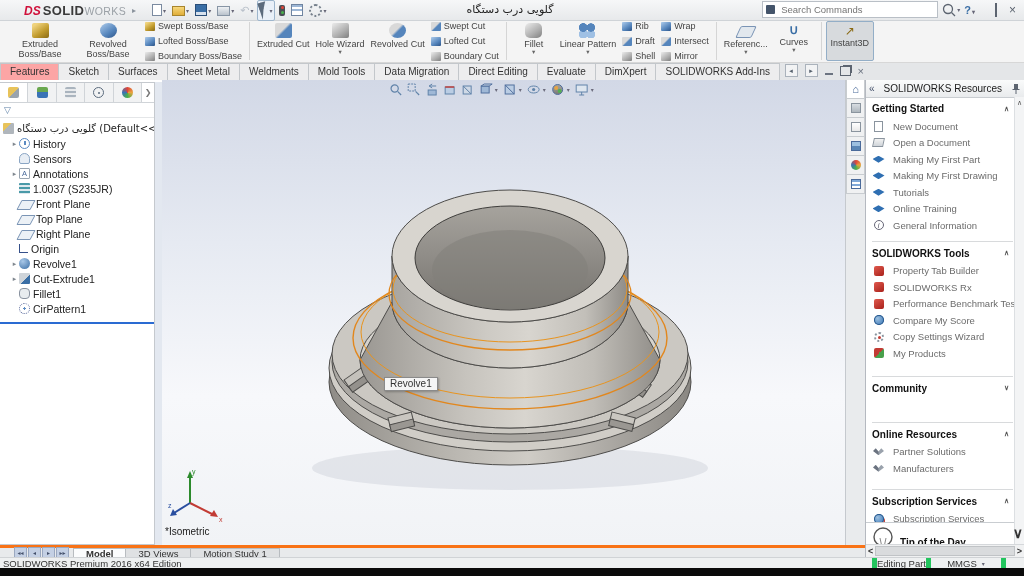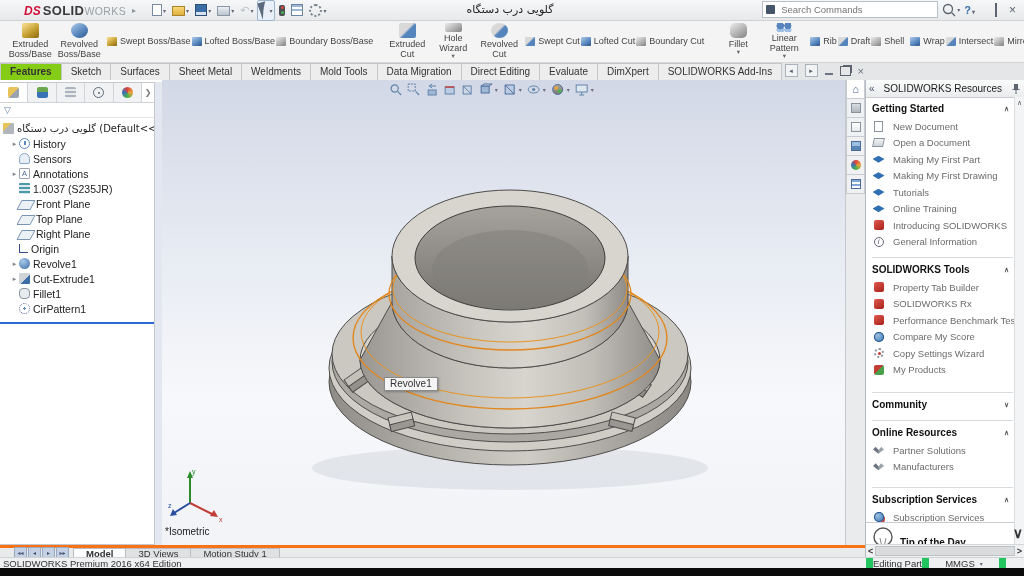--- a/index.html
+++ b/index.html
@@ -47,32 +47,32 @@
   .rgroup{display:flex;align-items:stretch;padding:1px 2px}
   .rsep{width:1px;background:#d5d5d5;margin:2px 2px}
   .rbig{display:flex;flex-direction:column;align-items:center;justify-content:flex-start;
     padding:2px 3px;min-width:40px;max-width:62px;text-align:center;border-radius:2px}
   .rbig .rlab{font-size:9px;line-height:10px;color:#444}
   .rico{width:17px;height:15px;display:block;margin-bottom:1px;border-radius:2px}
   .ig{background:linear-gradient(145deg,#efd27c 15%,#c09a2c 60%,#8a6a14)}
   .ib{background:linear-gradient(145deg,#9fc0e4 10%,#5585bc 60%,#2d5488)}
   .igr{background:linear-gradient(145deg,#e2e2e2 10%,#aeaeae 60%,#7f7f7f)}
   .igb{background:linear-gradient(135deg,#d9d9d9 45%,#5585bc 55%)}
-  .rstack{display:flex;flex-direction:row;justify-content:space-between;gap:1px;padding:0 3px}
+  .rstack{display:flex;flex-direction:column;justify-content:space-between;gap:1px;padding:0 3px}
   .rsm{display:flex;align-items:center;gap:3px;font-size:9px;color:#444;white-space:nowrap}
   .sico{width:10px;height:9px;display:inline-block;border-radius:1px}
   .rcaret{font-size:6.5px;color:#666;line-height:6px}
   .rbig.pressed{background:#d7dadd;border:1px solid #93aec7}
 
   
   .tabrow{position:absolute;top:62px;left:0;width:1024px;height:18px;background:#e4e6e8;
     display:flex;align-items:flex-end;z-index:28}
   .ctab{font-size:10px;color:#333;padding:2px 9px 3px;border:1px solid #c3c7cb;border-bottom:none;
     background:#ededee;margin-right:-1px;white-space:nowrap}
-  .ctab.active{background:#84cc16;font-weight:bold}
+  .ctab.active{background:#fca5a5;font-weight:normal}
   .docwin{position:absolute;right:160px;top:2px;display:flex;align-items:center;gap:7px;color:#6b7380}
   .dbox{width:11px;height:11px;border:1px solid #aab2bb;background:#f2f3f4;font-size:7px;
     display:flex;align-items:center;justify-content:center;color:#55606c}
 
   
   .main{position:absolute;top:80px;left:0;width:1024px;height:465px}
 
   
   .fmpanel{position:absolute;left:0;top:2px;width:155px;height:463px;background:#fff;
     border:1px solid #c5c9ce;border-left:none;box-sizing:border-box}
@@ -176,21 +176,21 @@
   .nbtn{width:11px;height:9px;background:#c4d0e4;border:1px solid #9aa8c0;color:#44506a;
     font-size:6px;display:flex;align-items:center;justify-content:center}
   .mtab{padding:0 12px;display:flex;align-items:center;border:1px solid #b8bcc0;border-bottom:none;
     background:#dfe1e3;margin-right:-1px;color:#333}
   .mtab.active{background:#fbfcfd;font-weight:bold}
 
   
   .statusbar{position:absolute;top:557px;left:0;width:1024px;height:11px;background:#eef0f1;
     border-top:1px solid #d0d3d6;display:flex;align-items:center;font-size:9.5px;color:#333;box-sizing:border-box}
   .sbleft{margin-left:3px;flex:1}
-  .sbitem{padding:0 0;border-left:7px solid #22c55e;height:100%;display:flex;align-items:center;gap:4px}
+  .sbitem{padding:0 0;border-left:5px solid #22c55e;height:100%;display:flex;align-items:center;gap:4px}
   .blackstrip{position:absolute;top:568px;left:0;width:1024px;height:8px;background:#0a0a0a}
 </style>
 </head>
 <body>
 
 <div class="titlebar">
   <div class="brand">
     <span class="ds">DS</span>
     <span class="solid">SOLID</span>
     <span class="works">WORKS</span>
@@ -704,26 +704,20 @@
           <span>Tutorials</span>
         </div>
       <div class="tpitem">
           <span class="w13">
             <span class="ic-cap"></span>
           </span>
           <span>Online Training</span>
         </div>
       <div class="tpitem">
           <span class="w13">
-            <span class="ic-swred"></span>
-          </span>
-          <span>Introducing SOLIDWORKS</span>
-        </div>
-      <div class="tpitem">
-          <span class="w13">
             <span class="ic-info">i</span>
           </span>
           <span>General Information</span>
         </div>
 
       <div class="tpsec">
         <span class="sttl">SOLIDWORKS Tools</span>
         <span class="chev">∧</span>
       </div>
       <div class="tpitem">
@@ -761,21 +755,21 @@
             <span class="ic-prod"></span>
           </span>
           <span>My Products</span>
         </div>
 
       <div class="tpsec" style="margin-top:14px">
         <span class="sttl">Community</span>
         <span class="chev">∨</span>
       </div>
 
-      <div class="tpsec" style="margin-top:10px">
+      <div class="tpsec" style="margin-top:28px">
         <span class="sttl">Online Resources</span>
         <span class="chev">∧</span>
       </div>
       <div class="tpitem">
           <span class="w13">
             <span class="ic-hand"></span>
           </span>
           <span>Partner Solutions</span>
         </div>
       <div class="tpitem">

